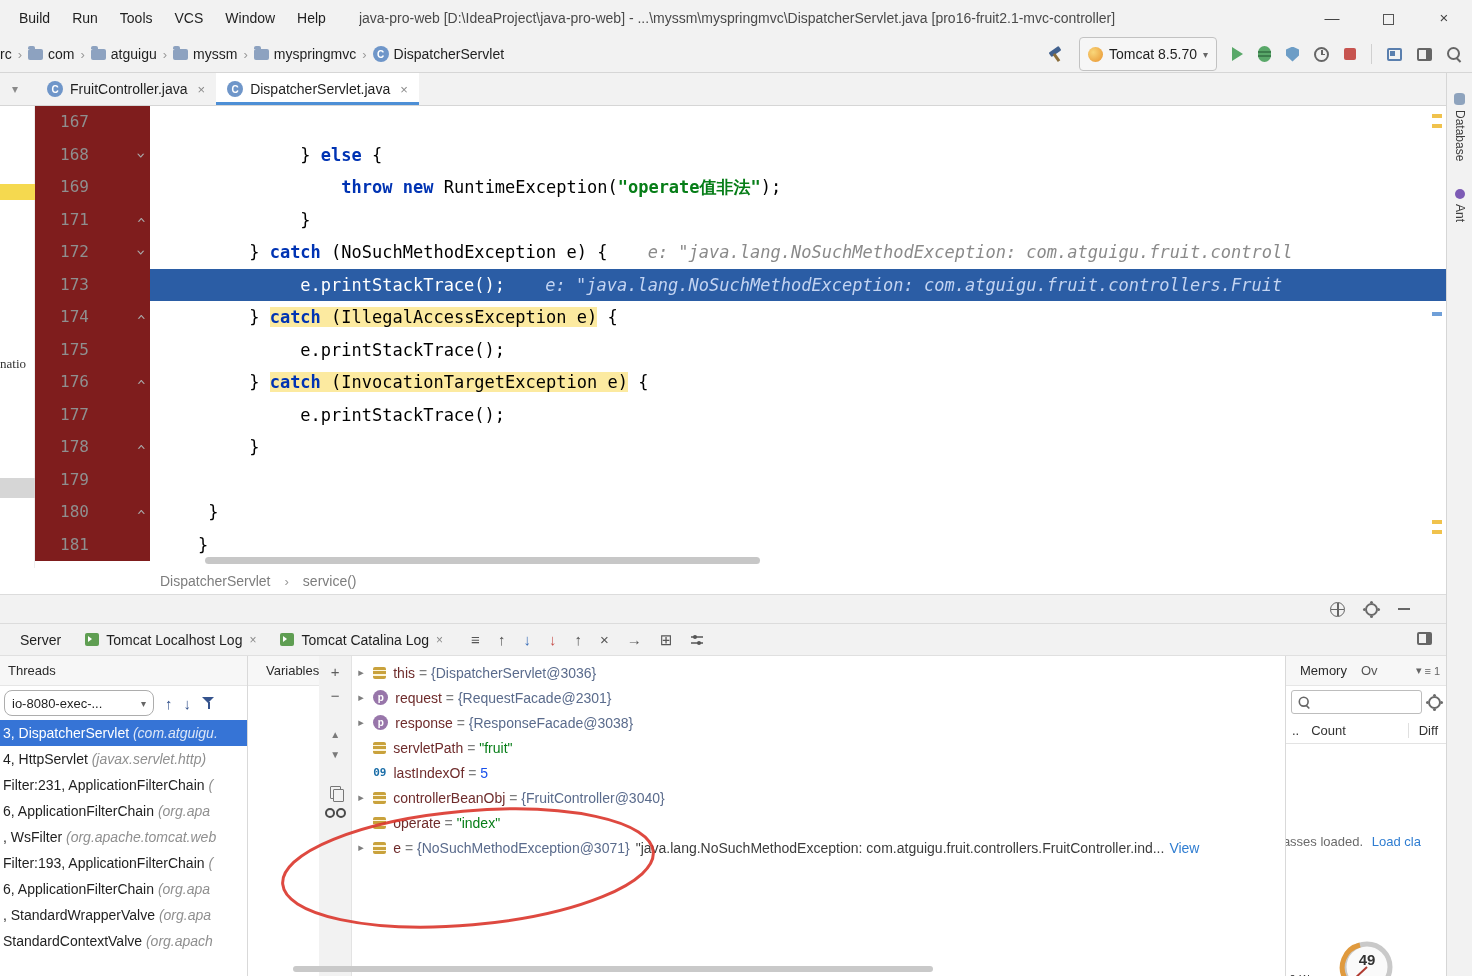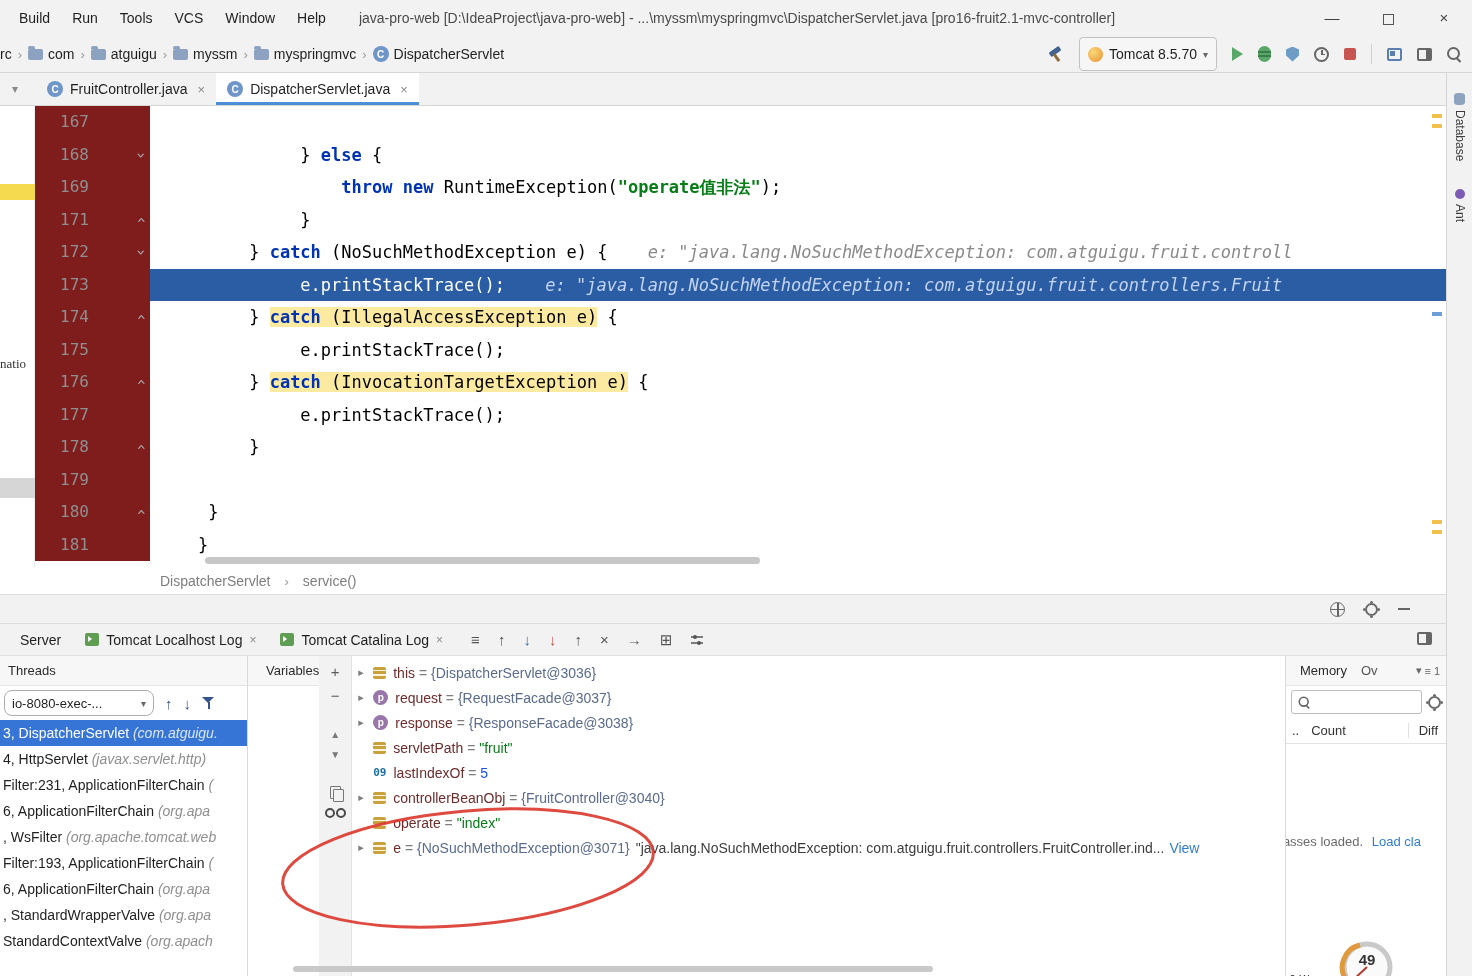--- a/index.html
+++ b/index.html
@@ -370,21 +370,21 @@
         <span class="tri">▼</span>
         <span class="sp"></span>
         <span class="copy-ic"></span>
         <span class="oo-ic">
             <i></i>
             <i></i>
           </span>
       </div>
       <div class="vars" id="vars">
           <div class="var-row"><span class="twisty">▸</span><span class="vic vic-val"></span><span class="vname">this</span><span class="veq"> = </span><span class="vval-obj">{DispatcherServlet@3036}</span></div>
-          <div class="var-row"><span class="twisty">▸</span><span class="vic vic-par">p</span><span class="vname">request</span><span class="veq"> = </span><span class="vval-obj">{RequestFacade@3037}</span></div>
+          <div class="var-row"><span class="twisty">▸</span><span class="vic vic-par">p</span><span class="vname">request</span><span class="veq"> = </span><span class="vval-obj">{RequestFacade@2301}</span></div>
           <div class="var-row"><span class="twisty">▸</span><span class="vic vic-par">p</span><span class="vname">response</span><span class="veq"> = </span><span class="vval-obj">{ResponseFacade@3038}</span></div>
           <div class="var-row"><span class="twisty"></span><span class="vic vic-val"></span><span class="vname">servletPath</span><span class="veq"> = </span><span class="vval-str">"fruit"</span></div>
           <div class="var-row"><span class="twisty"></span><span class="vic vic-prim">09</span><span class="vname">lastIndexOf</span><span class="veq"> = </span><span class="vval-num">5</span></div>
           <div class="var-row"><span class="twisty">▸</span><span class="vic vic-val"></span><span class="vname">controllerBeanObj</span><span class="veq"> = </span><span class="vval-obj">{FruitController@3040}</span></div>
           <div class="var-row"><span class="twisty"></span><span class="vic vic-val"></span><span class="vname">operate</span><span class="veq"> = </span><span class="vval-str">"index"</span></div>
           <div class="var-row"><span class="twisty">▸</span><span class="vic vic-val"></span><span class="vname">e</span><span class="veq"> = </span><span class="vval-obj">{NoSuchMethodException@3071}</span><span class="vextra">"java.lang.NoSuchMethodException: com.atguigu.fruit.controllers.FruitController.ind...</span><span class="vlink">View</span></div>
         </div>
     </div>
     <div class="vars-hscroll"></div>
   </div>

